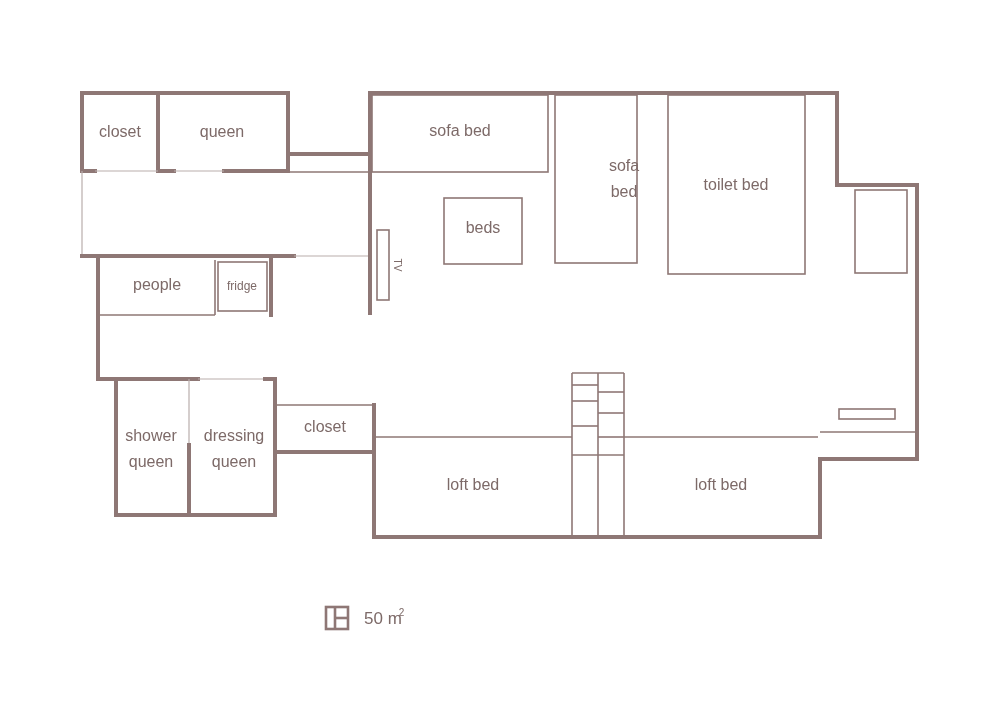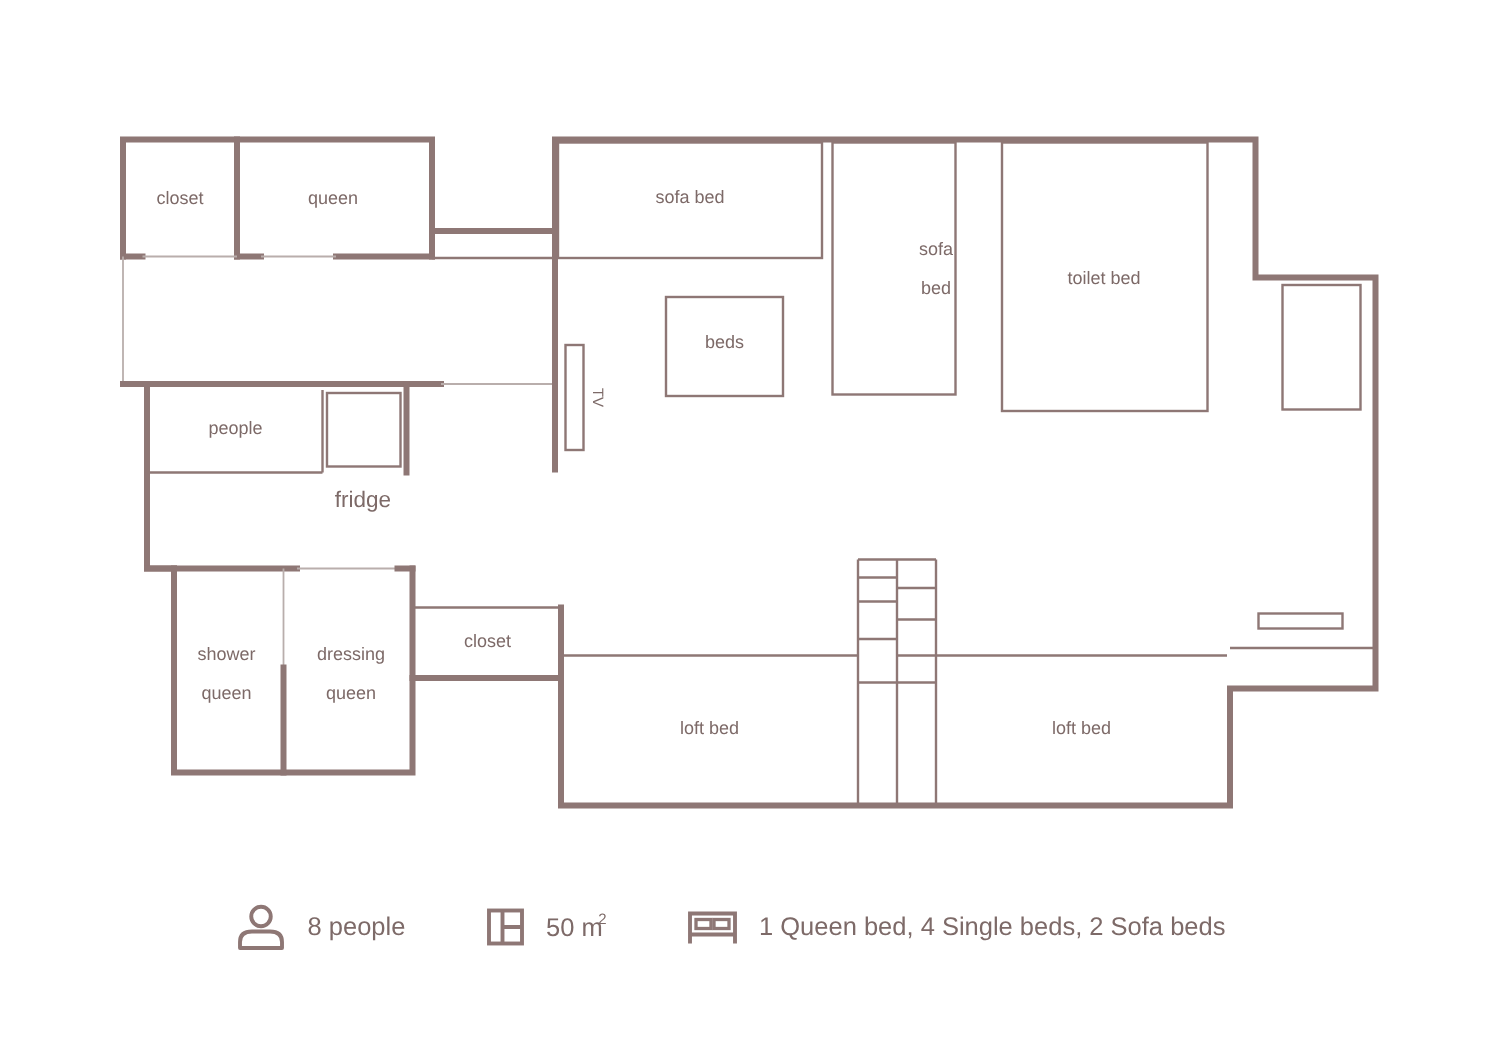--- a/index.html
+++ b/index.html
@@ -1,22 +1,22 @@
 <!DOCTYPE html>
 <html><head>
 <meta charset="utf-8">
 <style>
   html, body { margin:0; padding:0; background:#ffffff; }
   body { width:1000px; height:707px; position:relative; overflow:hidden; font-family:"Liberation Sans", "DejaVu Sans", sans-serif; }
   #plan { position:absolute; left:0; top:0; width:1000px; height:707px; }
   .wall { stroke:#8e7775; stroke-width:4; fill:none; stroke-linecap:square; }
   .thin { stroke:#8e7775; stroke-width:1.6; fill:none; }
   .ghost { stroke:#b9aeac; stroke-width:1.2; fill:none; }
-  .lbl { position:absolute; color:#7d6a68; font-size:12px; text-align:center; line-height:26px; transform:translate(-50%,-50%); white-space:pre; }
-  .lbl.small { font-size:15px;margin-top:48px; }
+  .lbl { position:absolute; color:#7d6a68; font-size:16px; text-align:center; line-height:26px; transform:translate(-50%,-50%); white-space:pre; }
+  .lbl.small { font-size:12px; }
   .lbl.tv { font-size:10px; transform:translate(-50%,-50%) rotate(90deg); }
   .footer { position:absolute; top:600px; left:0; width:1000px; height:36px; }
   .fitem { position:absolute; top:0; height:36px; display:flex; align-items:center; color:#7d6a68; font-size:17px; }
   .fitem svg { margin-right:14px; }
   sup { font-size:10px; vertical-align:8px; margin-left:-3px; }
 </style>
 </head>
 <body>
 
 <svg id="plan" viewBox="0 0 1000 707" xmlns="http://www.w3.org/2000/svg">
@@ -100,37 +100,21 @@
 <div class="lbl" style="left:460px;top:131px">sofa bed</div>
 <div class="lbl" style="left:624px;top:179px">sofa
 bed</div>
 <div class="lbl" style="left:483px;top:228px">beds</div>
 <div class="lbl tv" style="left:397px;top:265px">TV</div>
 <div class="lbl" style="left:736px;top:185px">toilet bed</div>
 <div class="lbl" style="left:473px;top:485px">loft bed</div>
 <div class="lbl" style="left:721px;top:485px">loft bed</div>
 
 <div class="footer">
-  <div class="fitem" style="left:157px">
-    <svg width="34" height="34" viewBox="0 0 34 34">
-      <circle cx="17" cy="10" r="6.5" fill="none" stroke="#8e7775" stroke-width="2.6"></circle>
-      <path d="M3 31 V27 Q3 20 11 20 H23 Q31 20 31 27 V31 Z" fill="none" stroke="#8e7775" stroke-width="2.6" stroke-linejoin="round"></path>
-    </svg>
-    <span>8 people</span>
-  </div>
   <div class="fitem" style="left:324px">
     <svg width="26" height="26" viewBox="0 0 26 26">
       <rect x="2" y="2" width="22" height="22" fill="none" stroke="#8e7775" stroke-width="2.6"></rect>
       <line x1="11" y1="2" x2="11" y2="24" stroke="#8e7775" stroke-width="2.6"></line>
       <line x1="11" y1="13" x2="24" y2="13" stroke="#8e7775" stroke-width="2.6"></line>
     </svg>
     <span><span>50 m</span><sup>2</sup></span>
   </div>
-  <div class="fitem" style="left:458px">
-    <svg width="34" height="26" viewBox="0 0 34 26">
-      <path d="M2 24 V4 H32 V24" fill="none" stroke="#8e7775" stroke-width="2.6"></path>
-      <line x1="2" y1="18" x2="32" y2="18" stroke="#8e7775" stroke-width="2.6"></line>
-      <rect x="6" y="8" width="10" height="6" fill="none" stroke="#8e7775" stroke-width="2.2"></rect>
-      <rect x="18" y="8" width="10" height="6" fill="none" stroke="#8e7775" stroke-width="2.2"></rect>
-    </svg>
-    <span>1 Queen bed, 4 Single beds, 2 Sofa beds</span>
-  </div>
 </div>
 
 </body></html>

